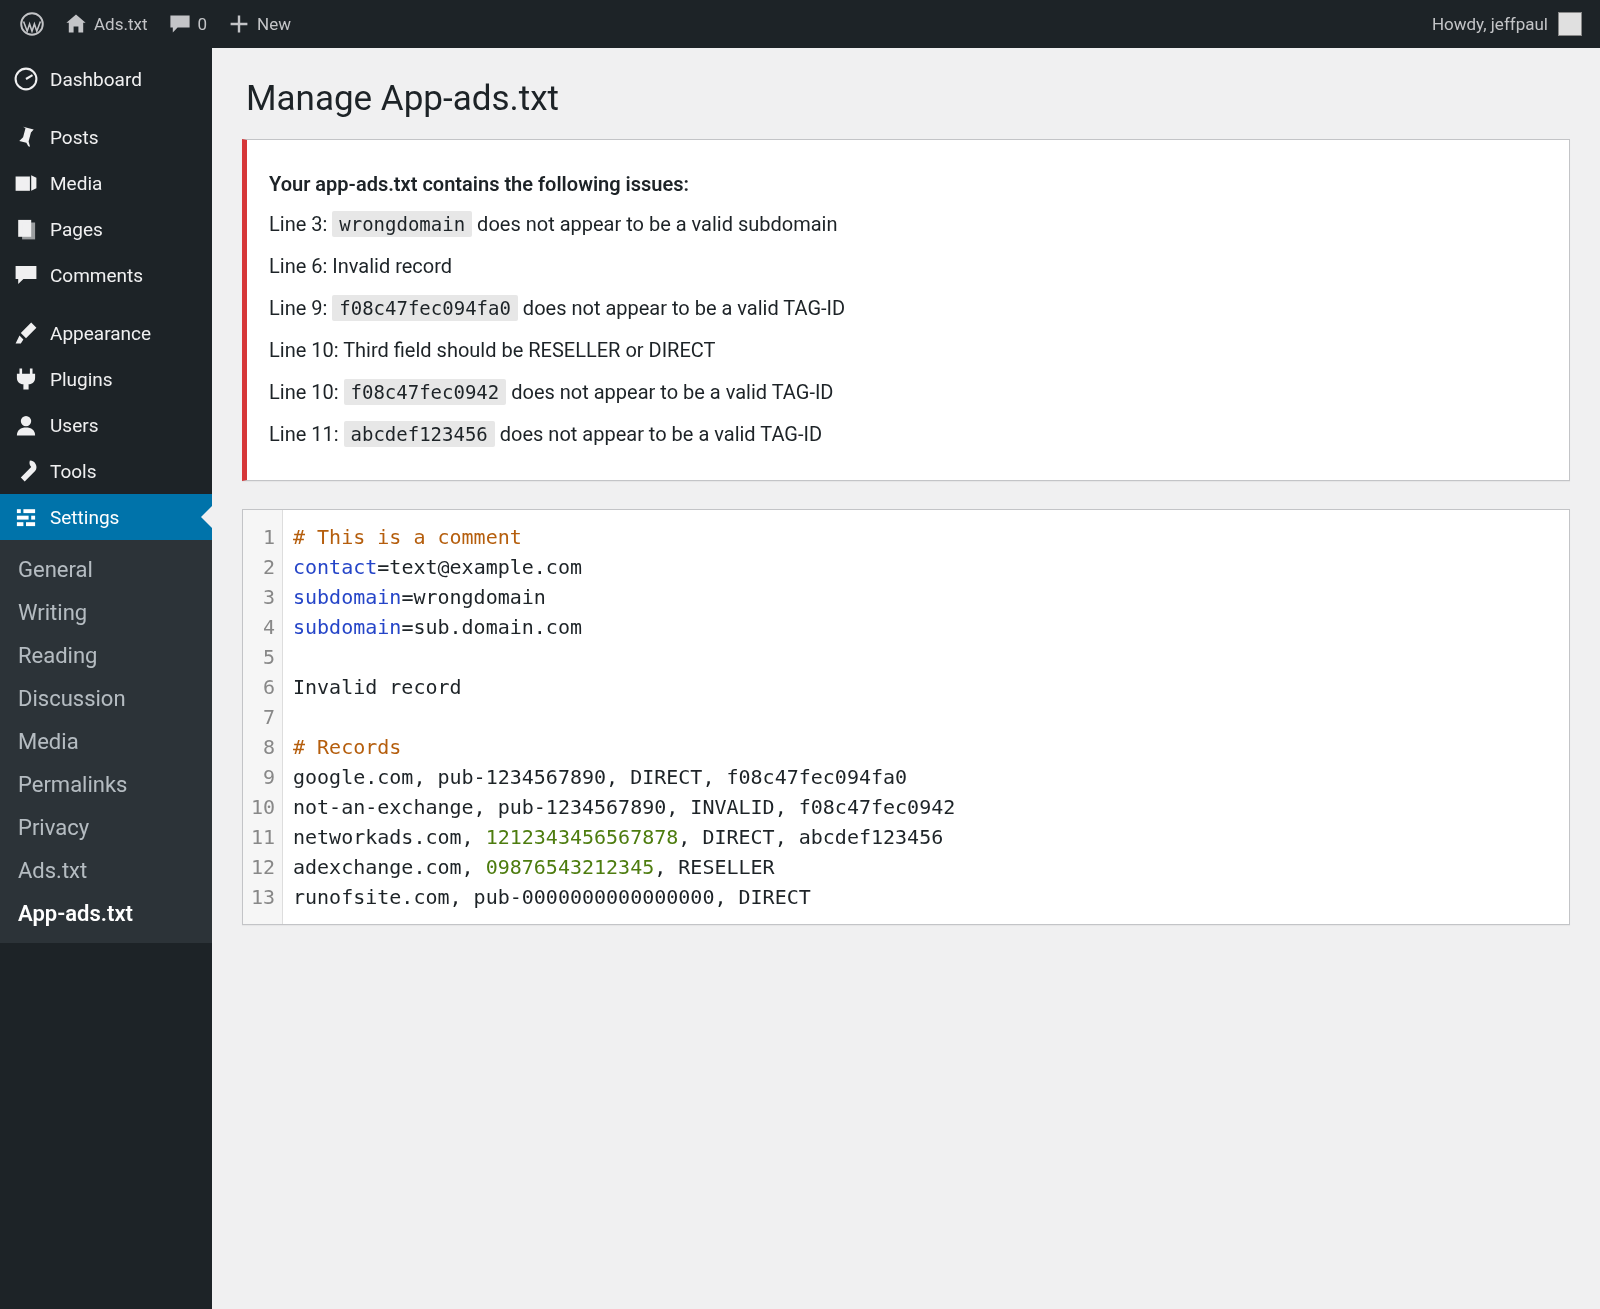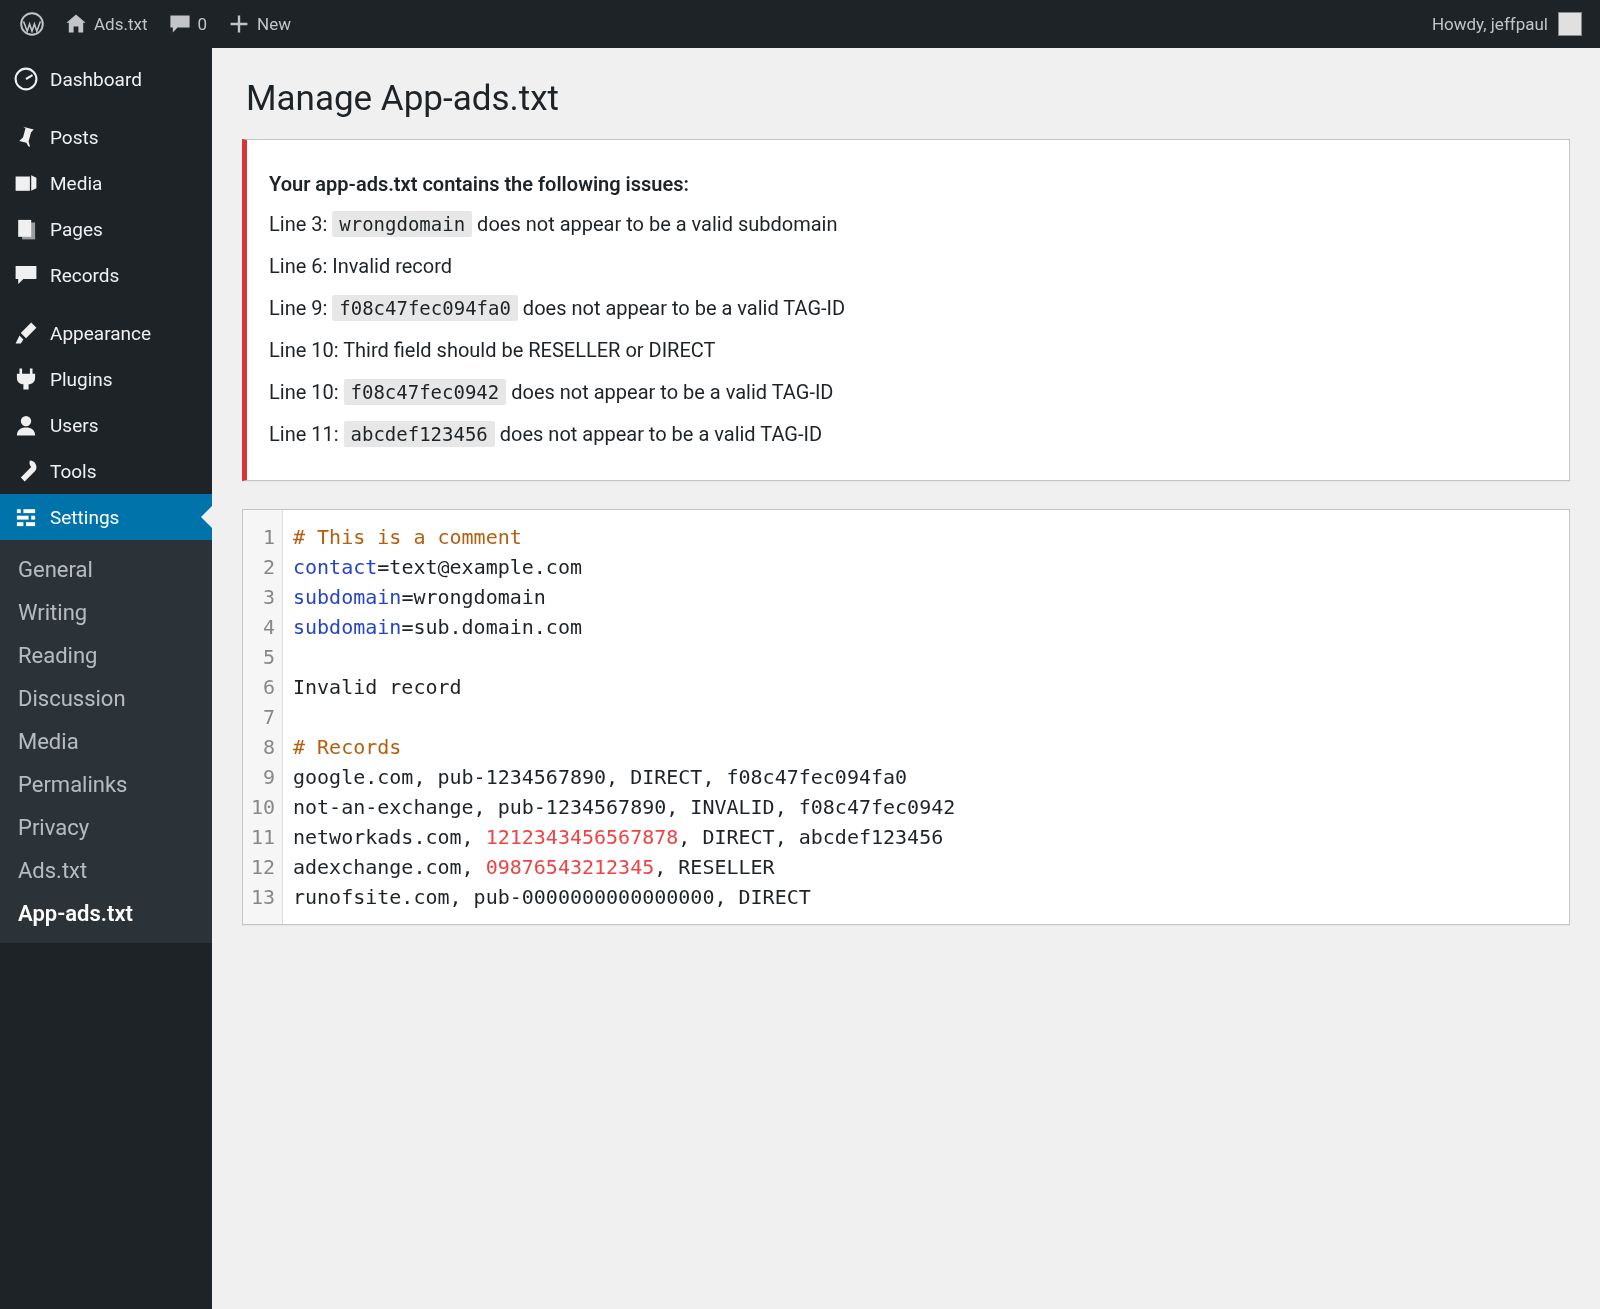--- a/index.html
+++ b/index.html
@@ -129,21 +129,21 @@
   min-width: 40px;
 }
 .code {
   padding: 12px 10px;
   line-height: 1.5;
   white-space: pre;
 }
 .code .ln { height: 1.5em; }
 .tok-comment { color: #b55e0d; }
 .tok-key { color: #2545c8; }
-.tok-num { color: #ef4444; }
+.tok-num { color: #4d7c0f; }
 </style>
 </head>
 <body>
 
 <div class="adminbar">
   <div class="ab-left">
     <div class="ab-item">
       <svg viewBox="0 0 20 20">
           <circle cx="10" cy="10" r="9" fill="none" stroke="#c3c4c7" stroke-width="1.6"></circle>
           <path d="M3 8l3 8 2-6 2 6 2-6 2 6 3-8" fill="none" stroke="#c3c4c7" stroke-width="1.3"></path>
@@ -211,21 +211,21 @@
           </svg>
         </span>
       <span>Pages</span>
     </div>
     <div class="menu-item">
       <span class="mi-icon">
           <svg viewBox="0 0 20 20">
             <path d="M2 3h16v10H8l-4 4v-4H2z" fill="currentColor"></path>
           </svg>
         </span>
-      <span>Records</span>
+      <span>Comments</span>
     </div>
     <div class="menu-sep"></div>
     <div class="menu-item">
       <span class="mi-icon">
           <svg viewBox="0 0 20 20">
             <path d="M14 2l4 4-8 8-4-4z M5 12l3 3-2 3-4 0z" fill="currentColor"></path>
           </svg>
         </span>
       <span>Appearance</span>
     </div>

